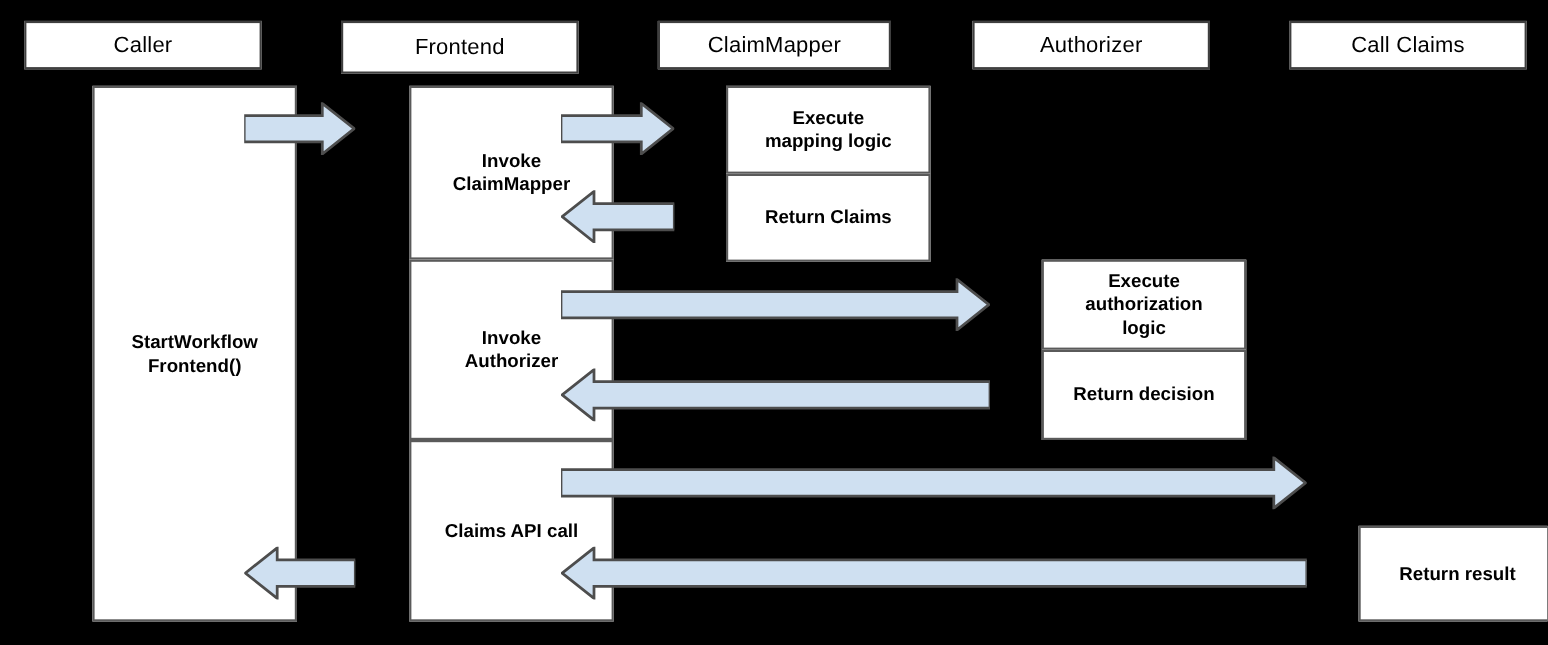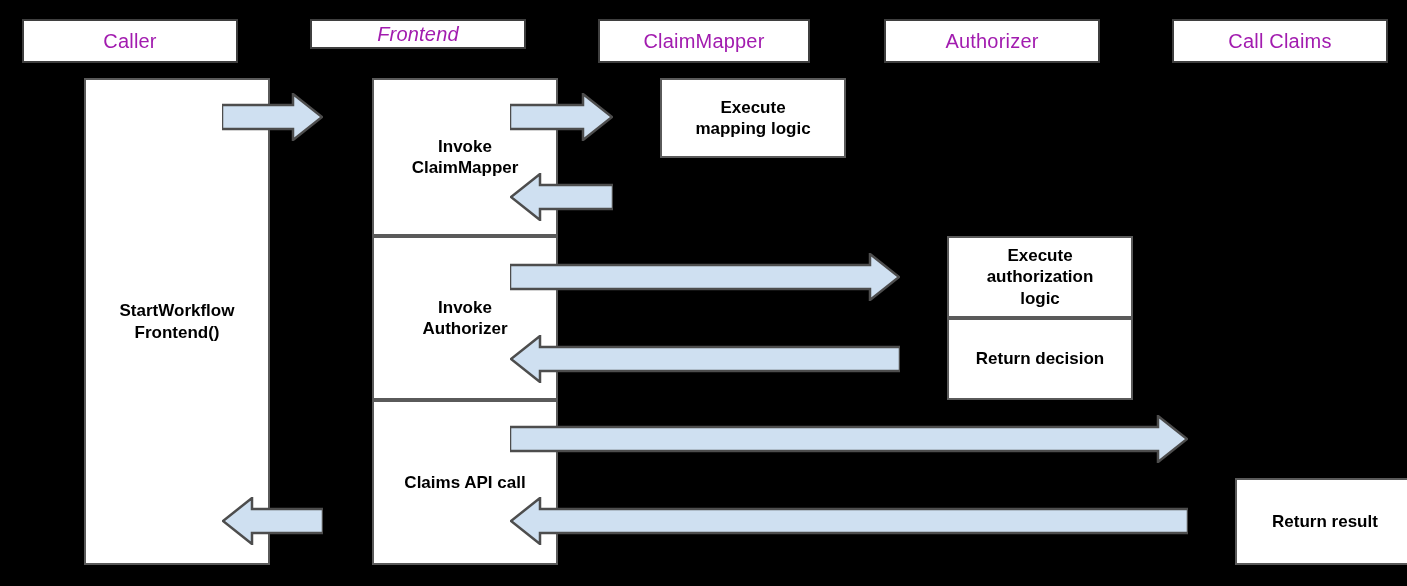--- a/index.html
+++ b/index.html
@@ -16,21 +16,21 @@
     overflow: hidden;
   }
   .lane-header {
     position: absolute;
     background: #ffffff;
     border: 2px solid #3f3f3f;
     box-sizing: border-box;
     display: flex;
     align-items: center;
     justify-content: center;
-    color: #a21caf;
+    color: #000000;
     font-size: 20px;
     font-weight: 400;
     letter-spacing: 0.2px;
   }
   .activation {
     position: absolute;
     background: #ffffff;
     border: 2px solid #5a5a5a;
     box-sizing: border-box;
     display: flex;
@@ -48,21 +48,21 @@
     position: absolute;
   }
   .arrow svg { display: block; }
   .lbl { white-space: pre-line; }
 </style>
 </head>
 <body>
 
 <div id="canvas">
     <div class="lane-header" style="left: 22px; top: 19px; width: 216px; height: 44px;">Caller</div>
-    <div class="lane-header" style="left: 310px; top: 19px; width: 216px; height: 30px; font-style: italic;">Frontend</div>
+    <div class="lane-header" style="left: 310px; top: 19px; width: 216px; height: 48px;">Frontend</div>
     <div class="lane-header" style="left: 598px; top: 19px; width: 212px; height: 44px;">ClaimMapper</div>
     <div class="lane-header" style="left: 884px; top: 19px; width: 216px; height: 44px;">Authorizer</div>
     <div class="lane-header" style="left: 1172px; top: 19px; width: 216px; height: 44px;">Call Claims</div>
     <div class="activation" style="left: 36px; top: 78px; width: 186px; height: 487px;">
       <span class="lbl">StartWorkflow
 Frontend()</span>
     </div>
     <div class="activation" style="left: 324px; top: 78px; width: 186px; height: 158px;">
       <span class="lbl">Invoke
 ClaimMapper</span>
@@ -70,20 +70,23 @@
     <div class="activation" style="left: 324px; top: 236px; width: 186px; height: 164px;">
       <span class="lbl">Invoke
 Authorizer</span>
     </div>
     <div class="activation" style="left: 324px; top: 400px; width: 186px; height: 165px;">
       <span class="lbl">Claims API call</span>
     </div>
     <div class="activation" style="left: 612px; top: 78px; width: 186px; height: 80px;">
       <span class="lbl">Execute
 mapping logic</span>
+    </div>
+    <div class="activation" style="left: 612px; top: 158px; width: 186px; height: 80px;">
+      <span class="lbl">Return Claims</span>
     </div>
     <div class="activation" style="left: 899px; top: 236px; width: 186px; height: 82px;">
       <span class="lbl">Execute
 authorization
 logic</span>
     </div>
     <div class="activation" style="left: 899px; top: 318px; width: 186px; height: 82px;">
       <span class="lbl">Return decision</span>
     </div>
     <div class="activation" style="left: 1187px; top: 478px; width: 180px; height: 87px;">

